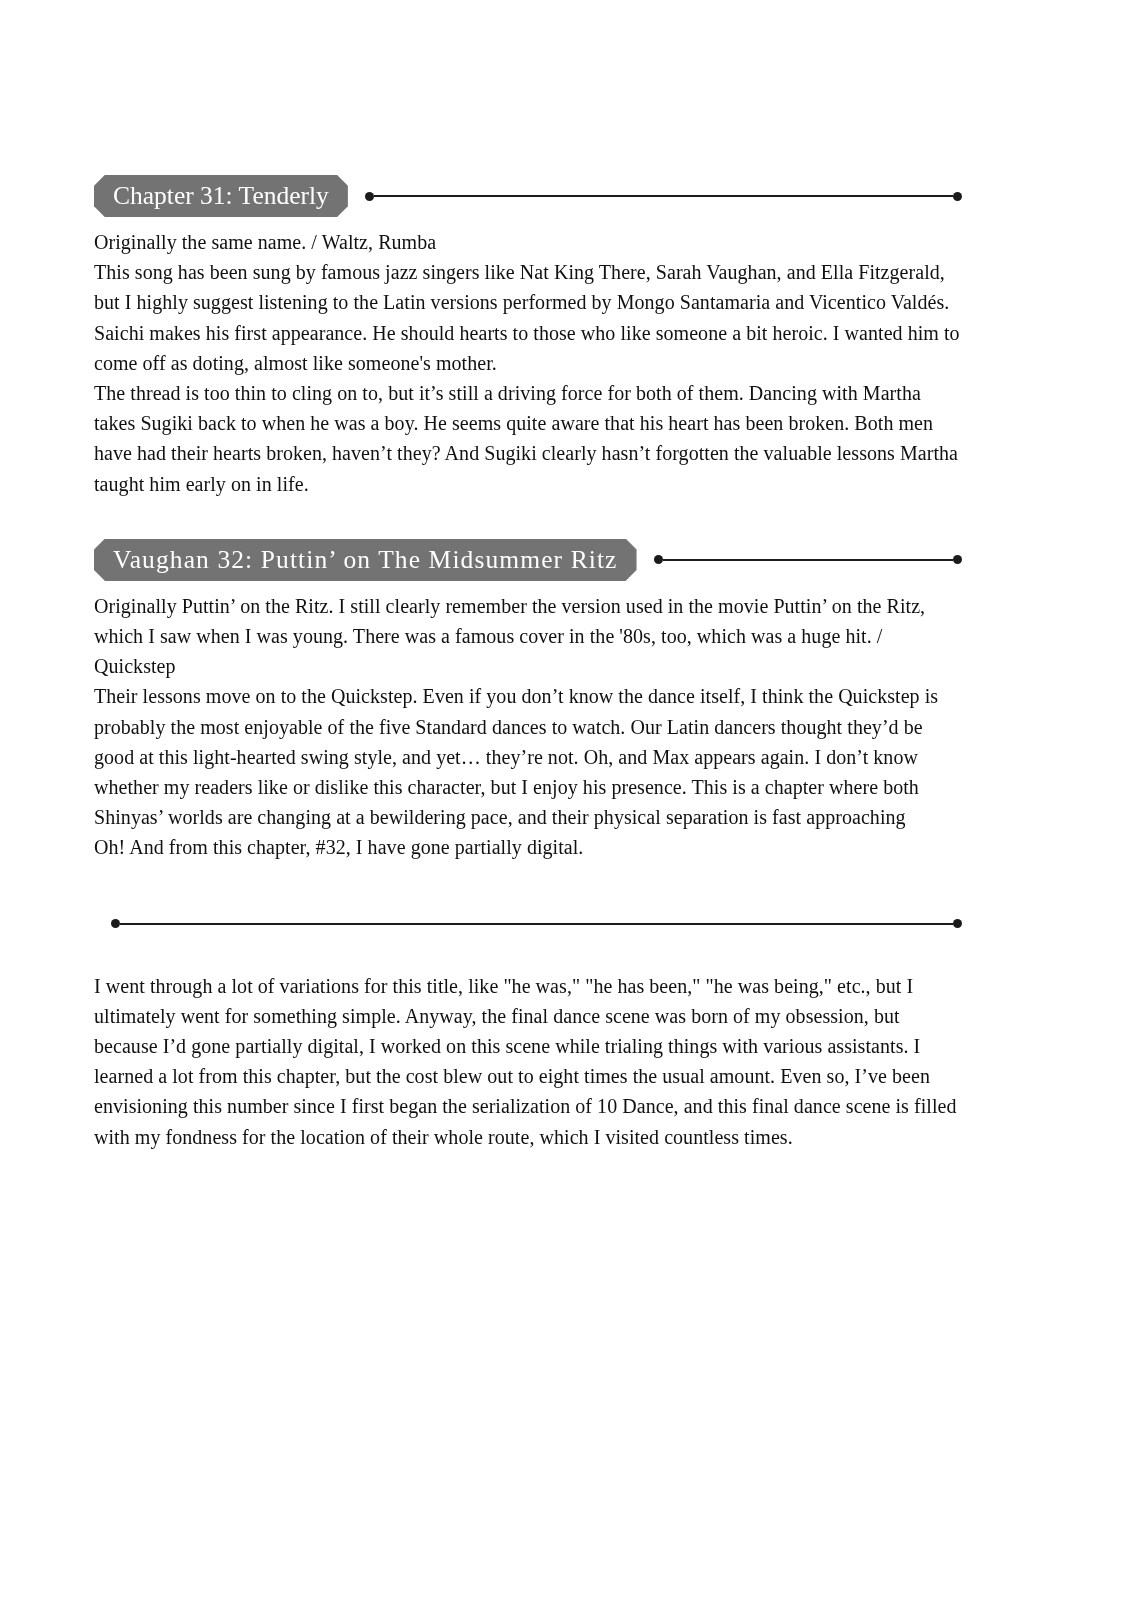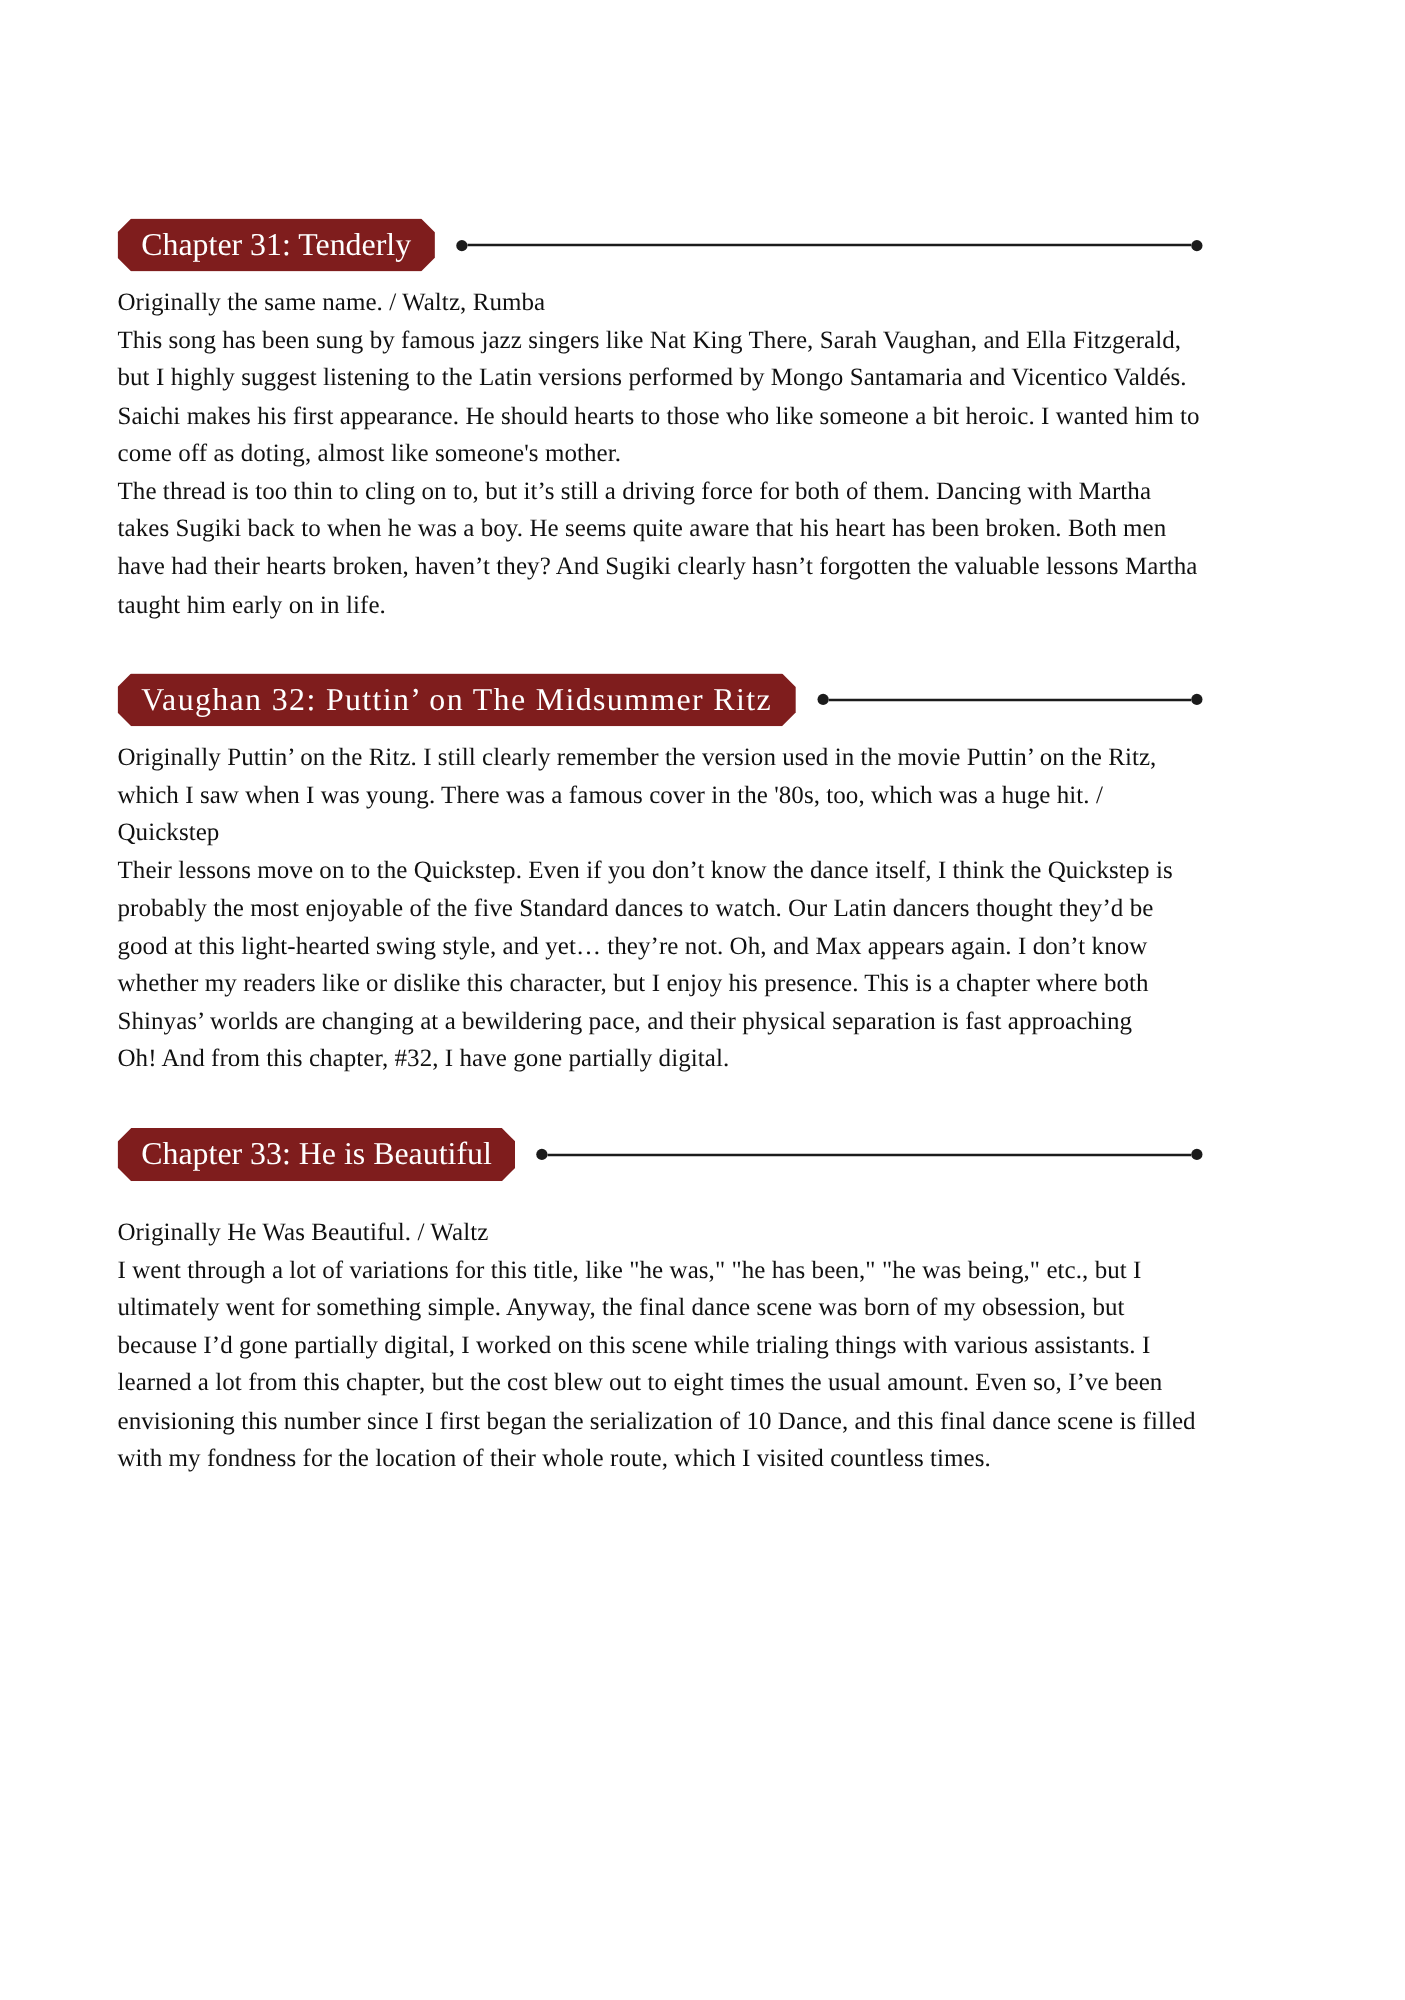--- a/index.html
+++ b/index.html
@@ -40,21 +40,21 @@
   .chapter-header {
     display: flex;
     align-items: center;
     width: 100%;
     height: 42px;
     margin-bottom: 10px;
   }
 
   .chapter-badge {
     position: relative;
-    background: #7f1d1d;
+    background: #737373;
     color: #ffffff;
     font-size: 25.5px;
     line-height: 1;
     padding: 8px 19px 9px 19px;
     white-space: nowrap;
     -webkit-clip-path: polygon(
         11px 0, calc(100% - 11px) 0,
         100% 11px, 100% calc(100% - 11px),
         calc(100% - 11px) 100%, 11px 100%,
         0 calc(100% - 11px), 0 11px);
@@ -138,27 +138,25 @@
       </div>
       <div class="chapter-body">
         <p>Originally Puttin’ on the Ritz. I still clearly remember the version used in the movie Puttin’ on the Ritz, which I saw when I was young. There was a famous cover in the '80s, too, which was a huge hit. / Quickstep</p>
         <p>Their lessons move on to the Quickstep. Even if you don’t know the dance itself, I think the Quickstep is probably the most enjoyable of the five Standard dances to watch. Our Latin dancers thought they’d be good at this light-hearted swing style, and yet… they’re not. Oh, and Max appears again. I don’t know whether my readers like or dislike this character, but I enjoy his presence. This is a chapter where both Shinyas’ worlds are changing at a bewildering pace, and their physical separation is fast approaching</p>
         <p>Oh! And from this chapter, #32, I have gone partially digital.</p>
       </div>
     </section>
 
     <section class="chapter chapter-33">
       <div class="chapter-header">
-        <div class="chapter-badge">Chapter 33: He is Beautiful</div>
         <div class="rule">
           <span class="dot"></span>
           <span class="line"></span>
           <span class="dot"></span>
         </div>
       </div>
       <div class="chapter-body">
-        <p>Originally He Was Beautiful. / Waltz</p>
         <p>I went through a lot of variations for this title, like "he was," "he has been," "he was being," etc., but I ultimately went for something simple. Anyway, the final dance scene was born of my obsession, but because I’d gone partially digital, I worked on this scene while trialing things with various assistants. I learned a lot from this chapter, but the cost blew out to eight times the usual amount. Even so, I’ve been envisioning this number since I first began the serialization of 10 Dance, and this final dance scene is filled with my fondness for the location of their whole route, which I visited countless times.</p>
       </div>
     </section>
 
   </div>
 </div>
 
 </body></html>

